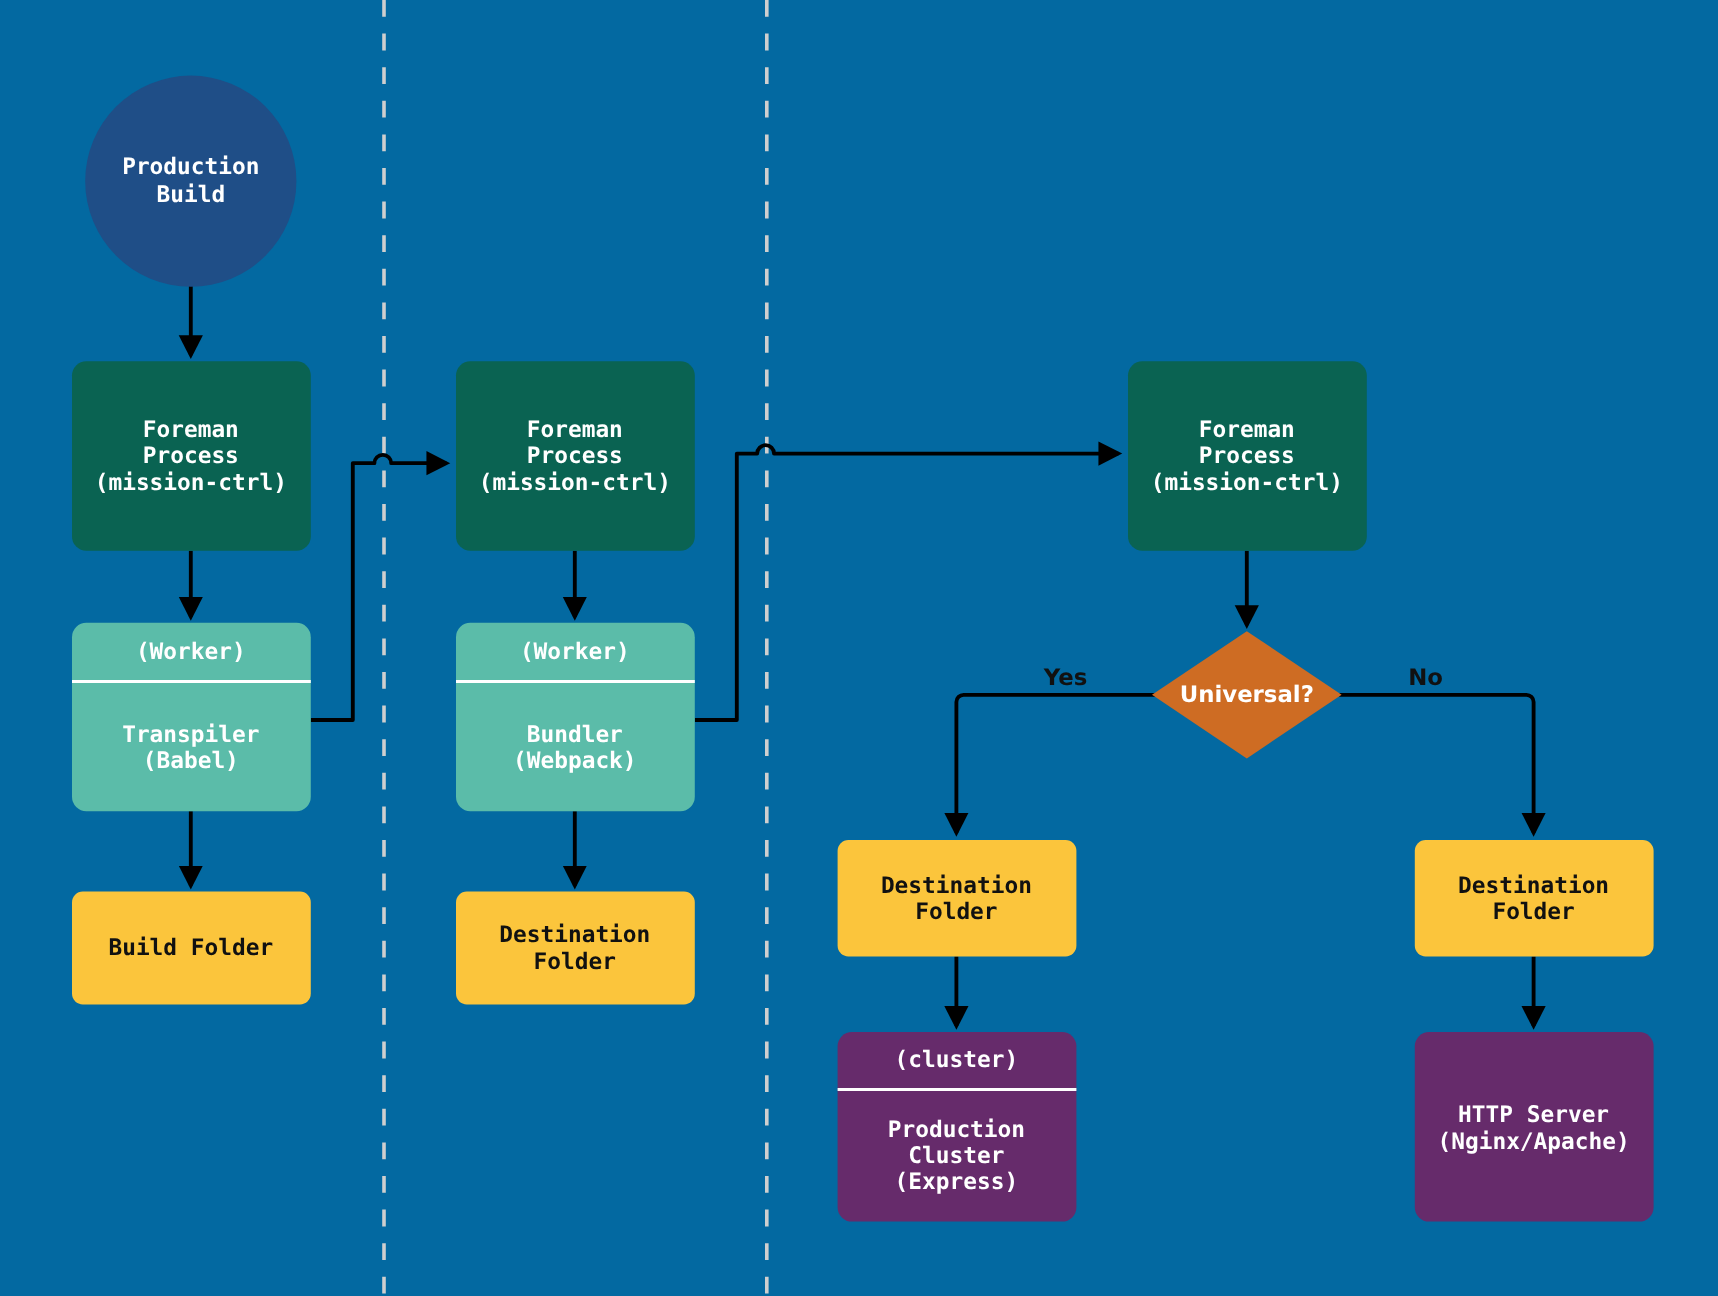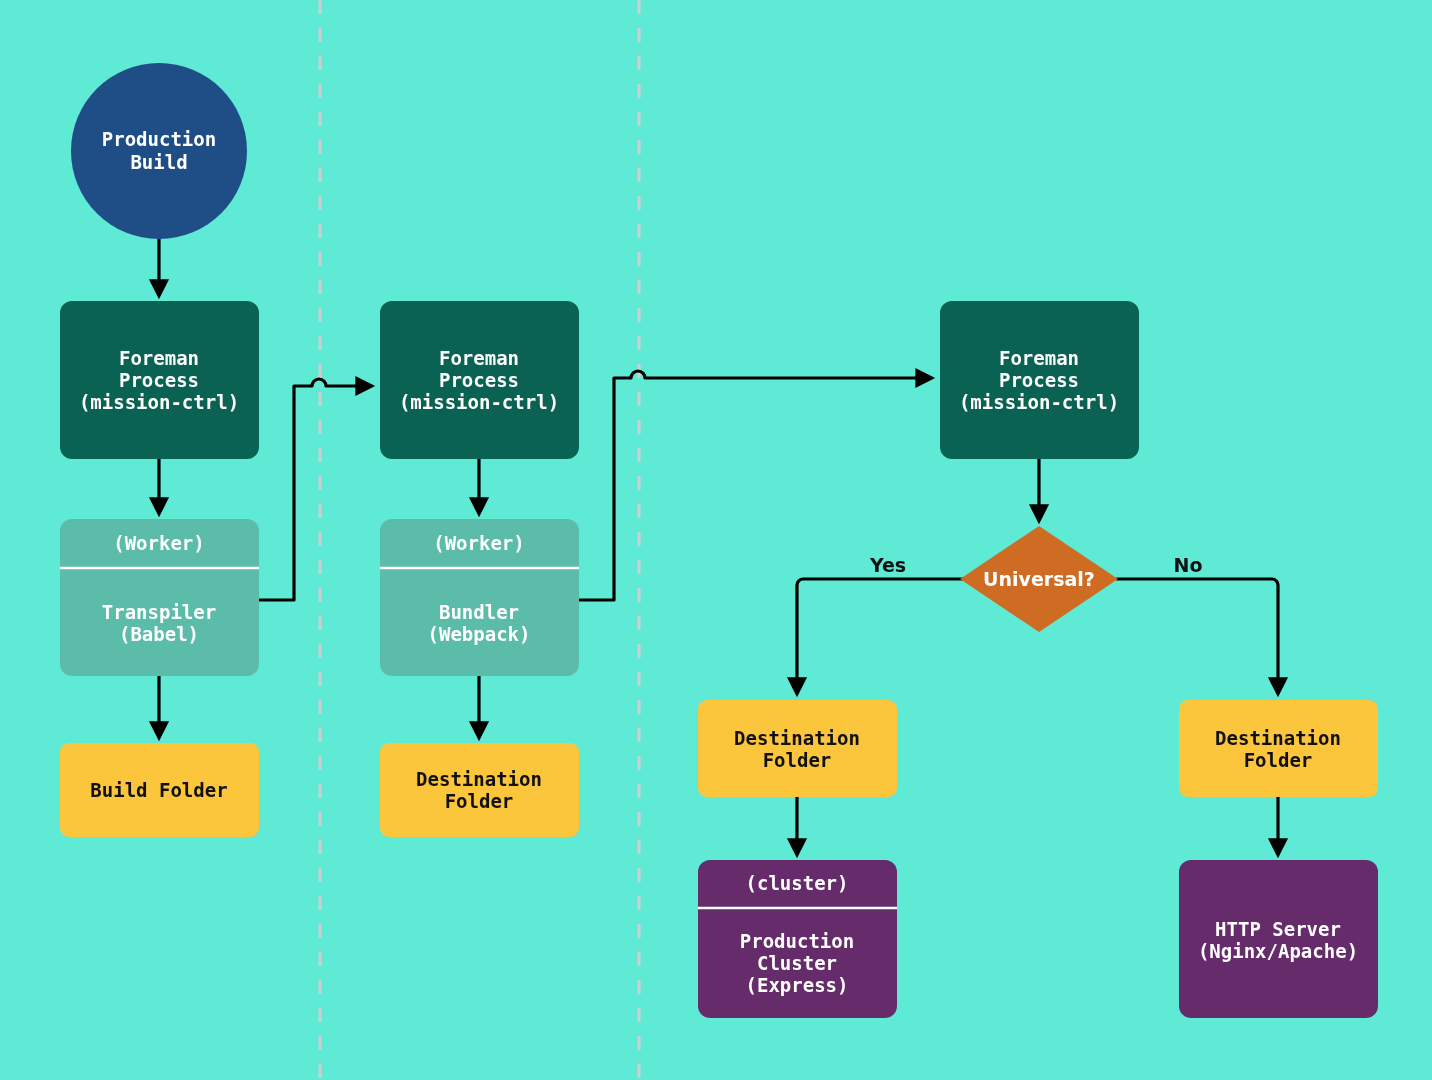--- a/index.html
+++ b/index.html
@@ -10,21 +10,21 @@
   body {
     width: 1432px;
     height: 1080px;
     font-family: "DejaVu Sans Mono", monospace;
     overflow: hidden;
   }
   #flow-root {
     position: relative;
     width: 1432px;
     height: 1080px;
-    background: #5eead4;
+    background: #0369a1;
   }
   svg.flow-canvas {
     display: block;
     width: 1432px;
     height: 1080px;
   }
   text.mono {
     font-family: "DejaVu Sans Mono", monospace;
     font-weight: bold;
     text-anchor: middle;

